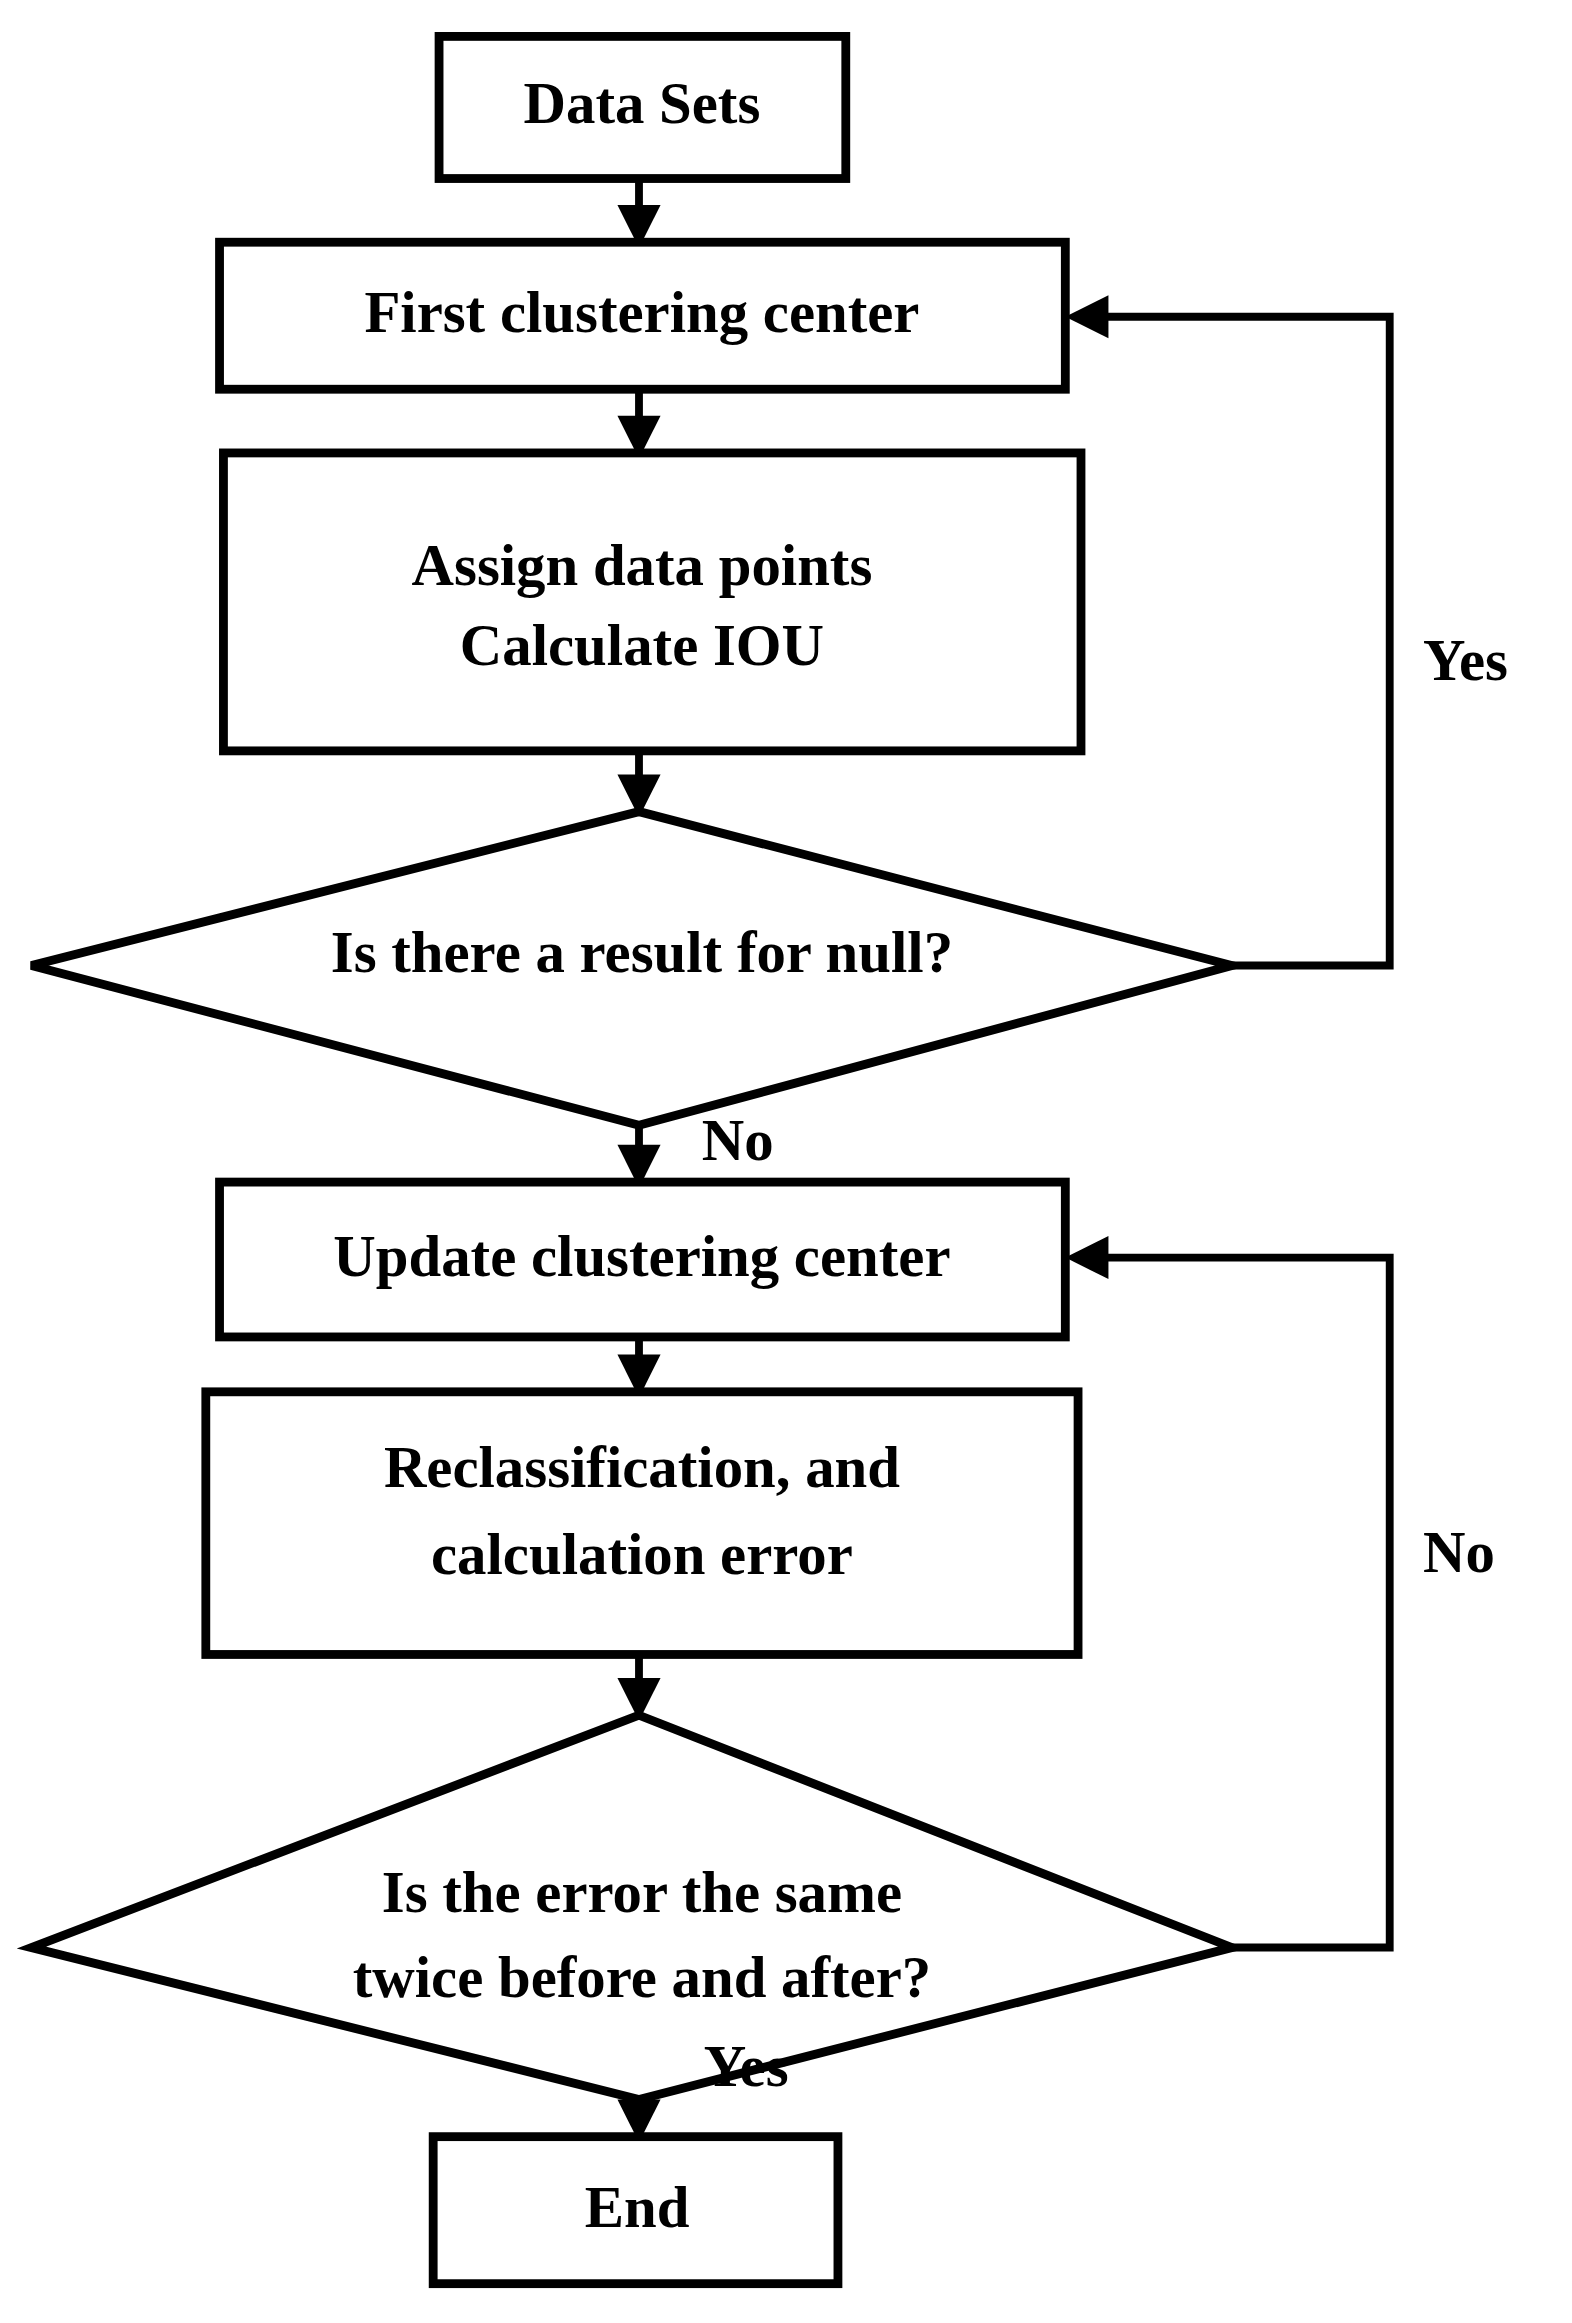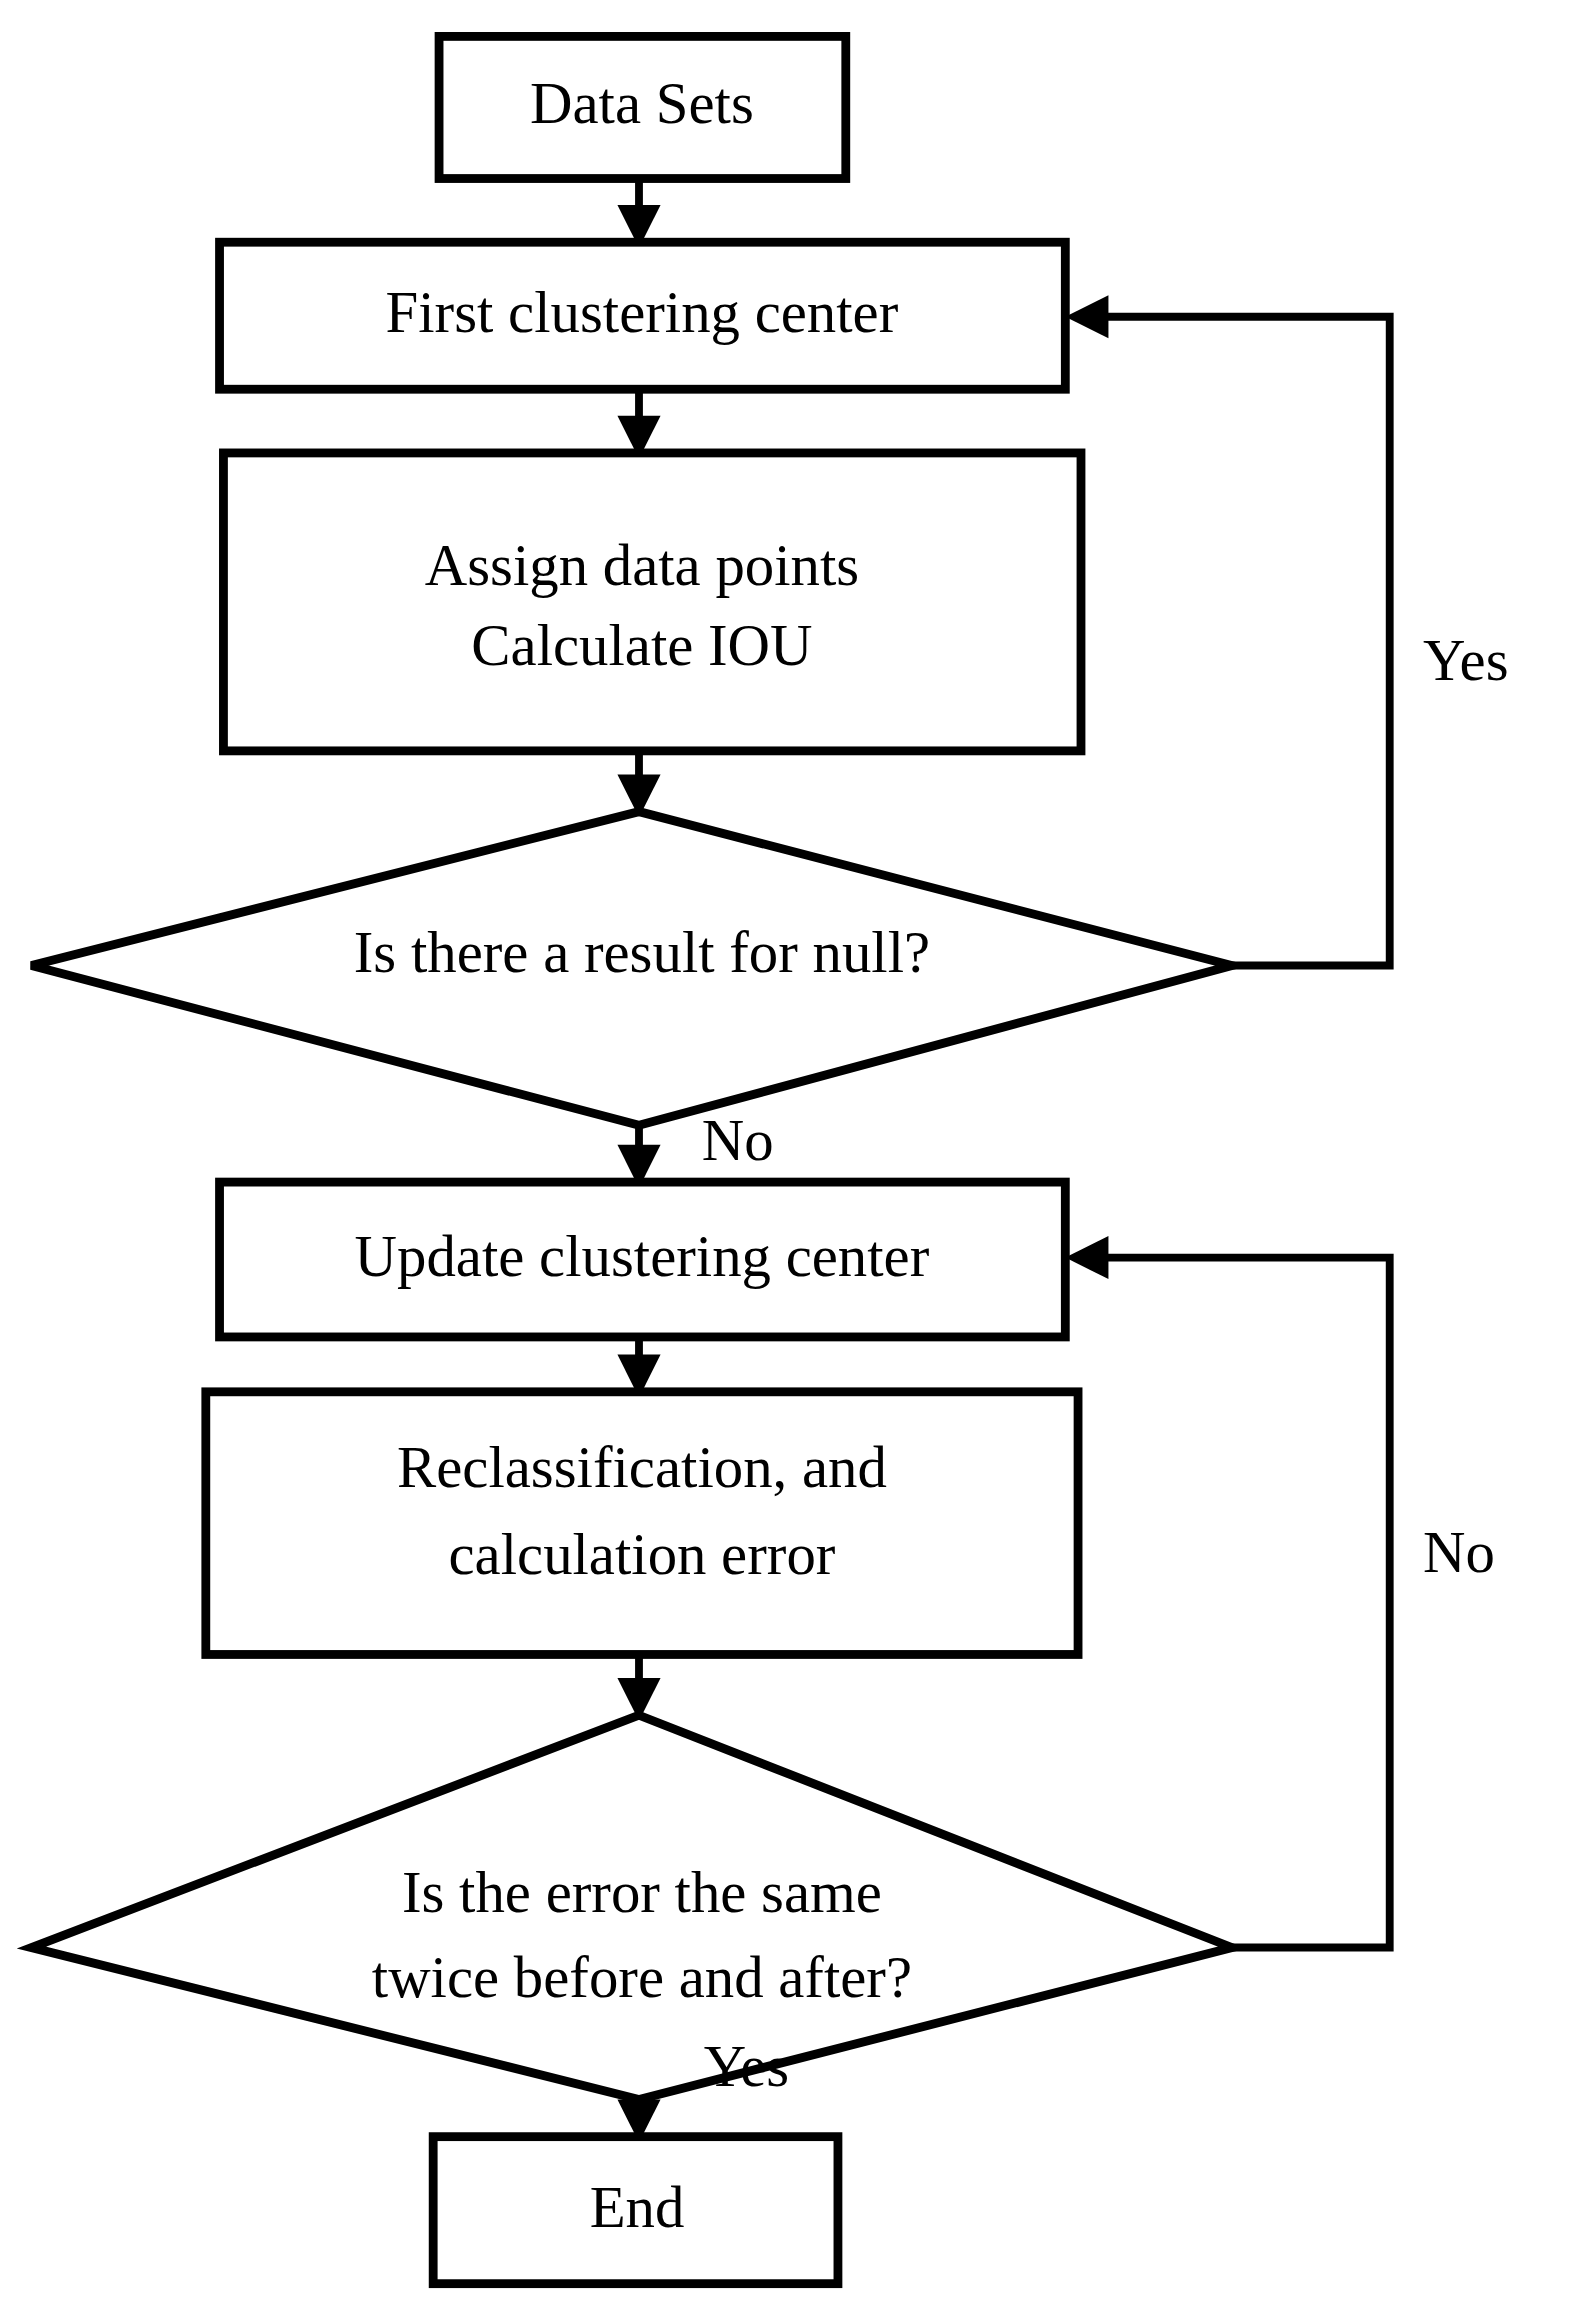--- a/index.html
+++ b/index.html
@@ -7,20 +7,21 @@
     padding: 0;
     background: #ffffff;
   }
   #page {
     position: relative;
     width: 1572px;
     height: 2324px;
     background: #ffffff;
     overflow: hidden;
     font-family: "Liberation Serif", "DejaVu Serif", serif;
+    font-weight: bold;
   }
   svg.flow {
     position: absolute;
     left: 0;
     top: 0;
     width: 1572px;
     height: 2324px;
     display: block;
   }
   .shape {

